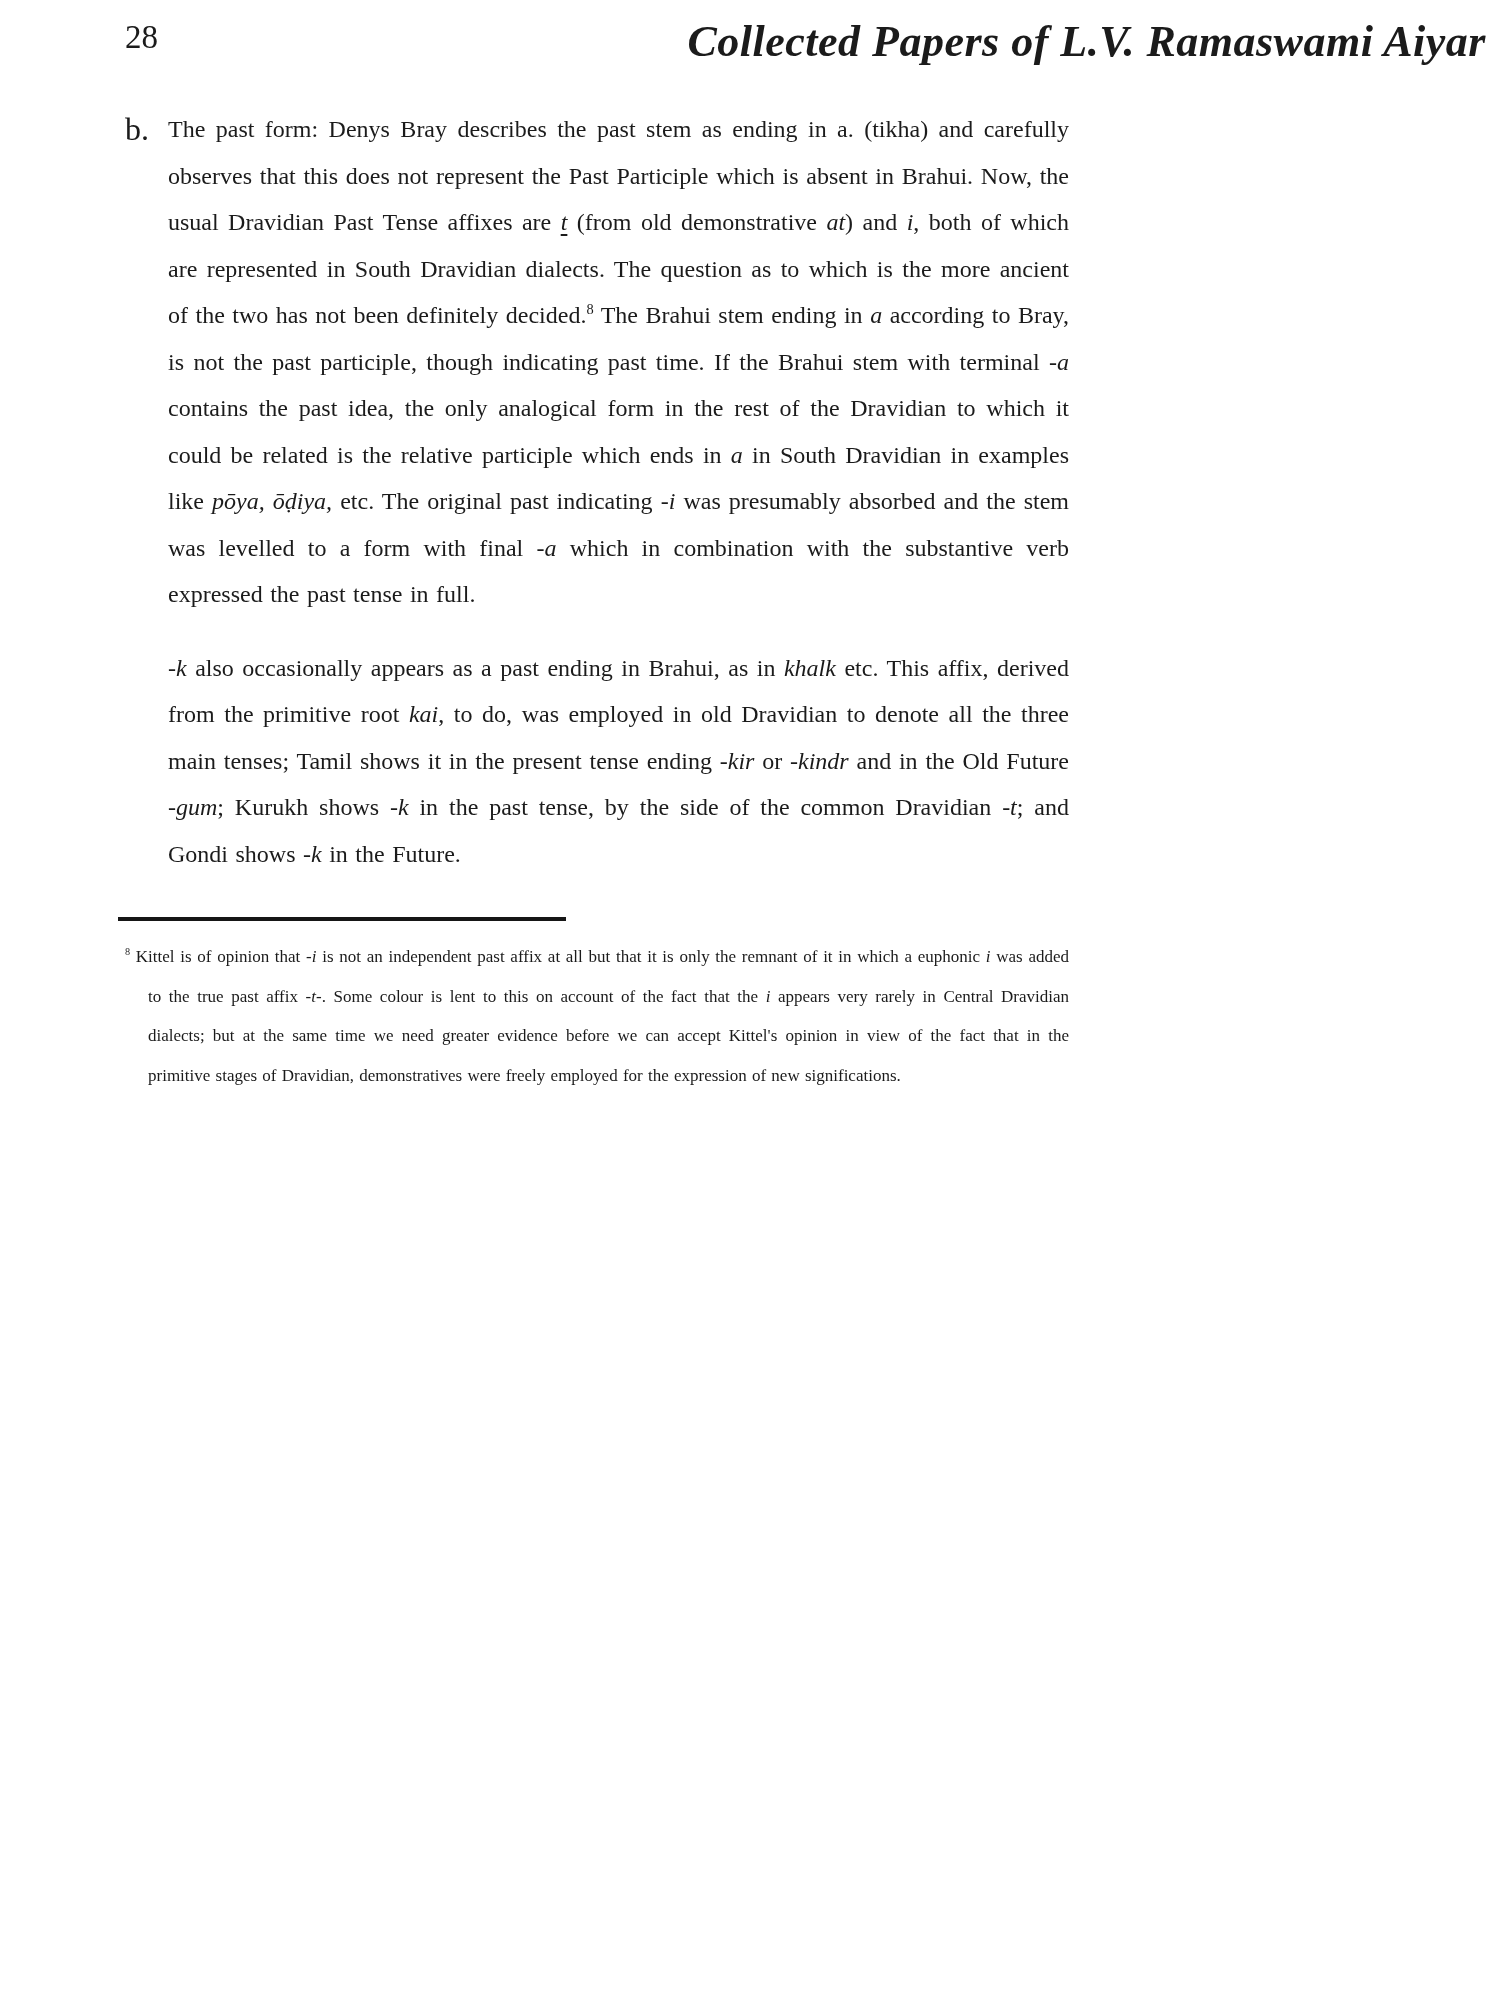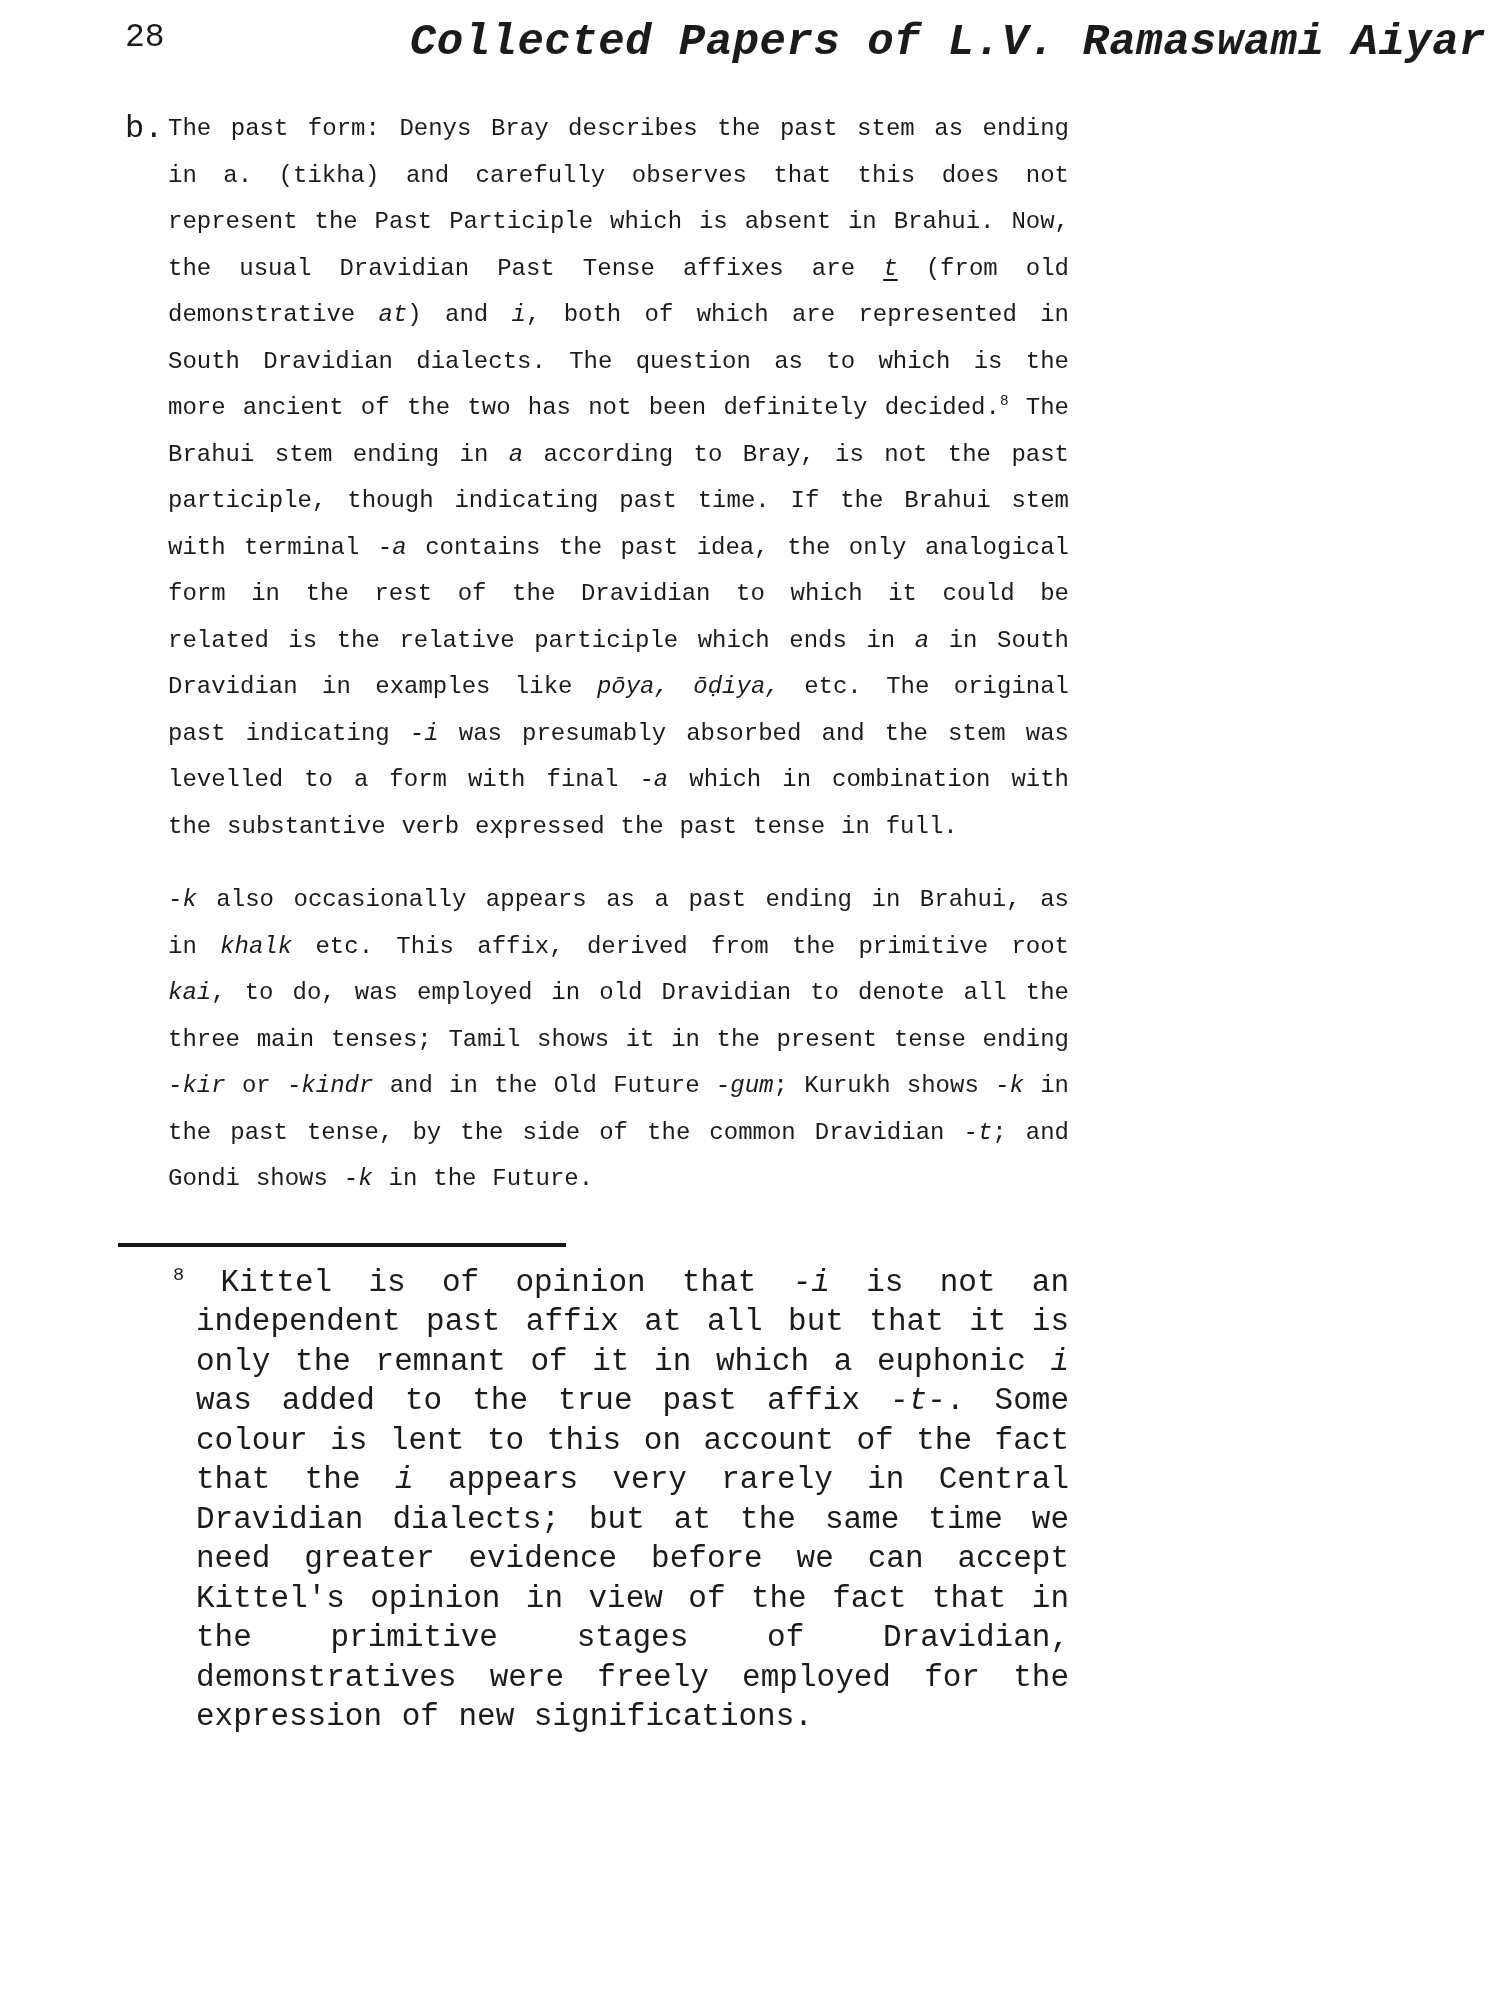--- a/index.html
+++ b/index.html
@@ -10,21 +10,20 @@
     font-family: "Liberation Serif", serif;
     -webkit-font-smoothing: antialiased;
   }
   .page {
     position: relative;
     width: 1486px;
     height: 2000px;
     overflow: hidden;
     padding-top: 16px;
     background: #ffffff;
-    font-family: Liberation Mono, monospace;
   }
   .page-header {
     position: relative;
     height: 52px;
     width: 100%;
   }
   .page-number {
     position: absolute;
     left: 125px;
     top: 2px;
@@ -80,27 +79,26 @@
   }
   .footnote-rule {
     margin-top: 40px;
     margin-left: -7px;
     width: 448px;
     height: 4px;
     background: #161616;
   }
   .footnote { margin-top: 16px; }
   .footnote-text {
-    font-size: 31px;
+    font-size: 17px;
     line-height: 39.5px;
     text-align: justify;
     padding-left: 23px;
     text-indent: -23px;
     word-spacing: 1px;
-    margin-left: 48px;
   }
 </style>
 </head>
 <body>
 
 <div class="page">
 
   <header class="page-header">
     <span class="page-number">28</span>
     <span class="running-title">Collected Papers of L.V. Ramaswami Aiyar</span>

